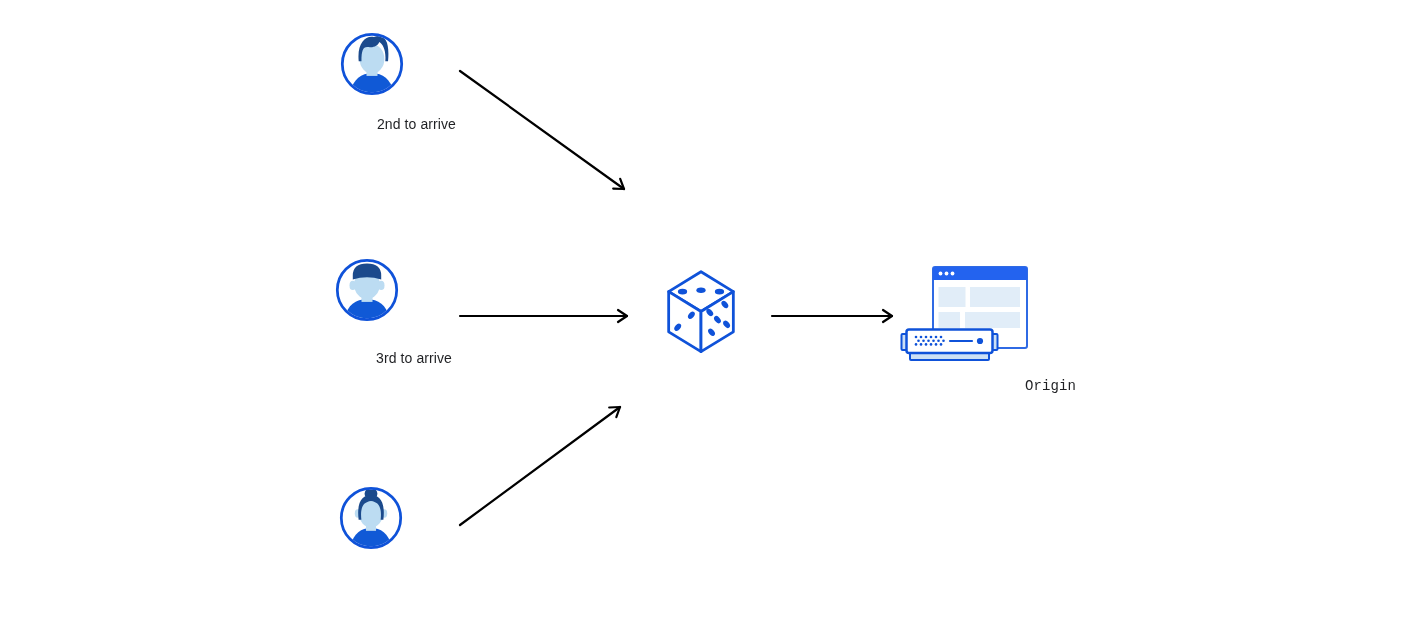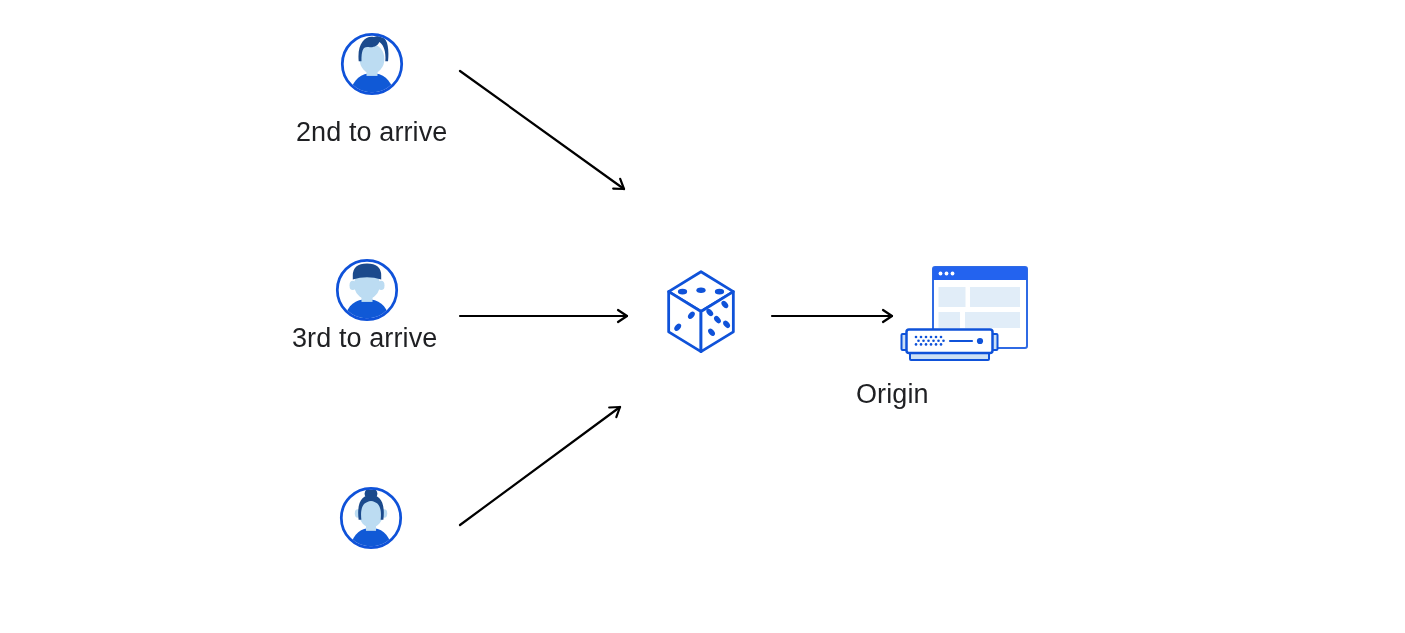--- a/index.html
+++ b/index.html
@@ -8,22 +8,22 @@
     width: 1405px;
     height: 633px;
     background: var(--canvas_bg, #ffffff);
     font-family: "Liberation Sans", sans-serif;
     overflow: hidden;
   }
   .abs { position: absolute; }
   .label {
     position: absolute;
     width: 160px;
-    text-align: left;
-    font-size: 27px;
+    text-align: right;
+    font-size: 14px;
     line-height: 1.2;
     color: var(--text, #1f2023);
     letter-spacing: 0.1px;
     white-space: nowrap;
   }
   svg { display: block; }
   .arrows-layer { position: absolute; left: 0; top: 0; pointer-events: none; }
 </style>
 </head>
 <body>
@@ -69,21 +69,21 @@
     <g clip-path="url(#clipB)">
       <path d="M36,46 C22,46 13,53 10,74 L62,74 C59,53 50,46 36,46 Z" fill="var(--shirt,#1059d6)"></path>
       <ellipse cx="20.5" cy="31" rx="3.6" ry="5" fill="var(--face,#bcdcf2)"></ellipse>
       <ellipse cx="51.5" cy="31" rx="3.6" ry="5" fill="var(--face,#bcdcf2)"></ellipse>
       <rect x="30" y="36" width="12" height="13" fill="var(--face,#bcdcf2)"></rect>
       <ellipse cx="36" cy="30" rx="14" ry="16" fill="var(--face,#bcdcf2)"></ellipse>
       <path d="M20.5,24.5 Q36,19.5 51.5,24.5 L51.5,20 Q51.5,7 36,7 Q20.5,7 20.5,20 Z" fill="var(--hair,#1b4a8c)"></path>
     </g>
     <circle cx="36" cy="36" r="32.4" fill="none" stroke="var(--accent,#0f52d9)" stroke-width="3"></circle>
   </svg>
-  <div class="label" style="left:292px; top:322px;">3rd to arrive</div>
+  <div class="label" style="left:292px; top:350px;">3rd to arrive</div>
 
   <svg class="abs" style="left:338px; top:485px;" width="66" height="66" viewBox="0 0 72 72">
     <defs>
         <clipPath id="clipC">
           <circle cx="36" cy="36" r="31"></circle>
         </clipPath>
       </defs>
     <circle cx="36" cy="36" r="31" fill="#ffffff"></circle>
     <g clip-path="url(#clipC)">
       <path d="M36,47 C24,47 15,54 12,74 L60,74 C57,54 48,47 36,47 Z" fill="var(--shirt,#1059d6)"></path>
@@ -156,15 +156,15 @@
       <circle cx="16" cy="79.4" r="1.3"></circle>
         <circle cx="21" cy="79.4" r="1.3"></circle>
         <circle cx="26" cy="79.4" r="1.3"></circle>
         <circle cx="31" cy="79.4" r="1.3"></circle>
         <circle cx="36" cy="79.4" r="1.3"></circle>
         <circle cx="41" cy="79.4" r="1.3"></circle>
     </g>
     <line x1="50" y1="76" x2="72" y2="76" stroke="var(--accent,#0f52d9)" stroke-width="2.2" stroke-linecap="round"></line>
     <circle cx="80" cy="76" r="3.1" fill="var(--accent,#0f52d9)"></circle>
   </svg>
-  <div class="label" style="left:856px; top:378px;">Origin</div>
+  <div class="label" style="left:916px; top:378px;font-family:Liberation Mono, monospace;">Origin</div>
 
 </div>
 
 </body></html>

